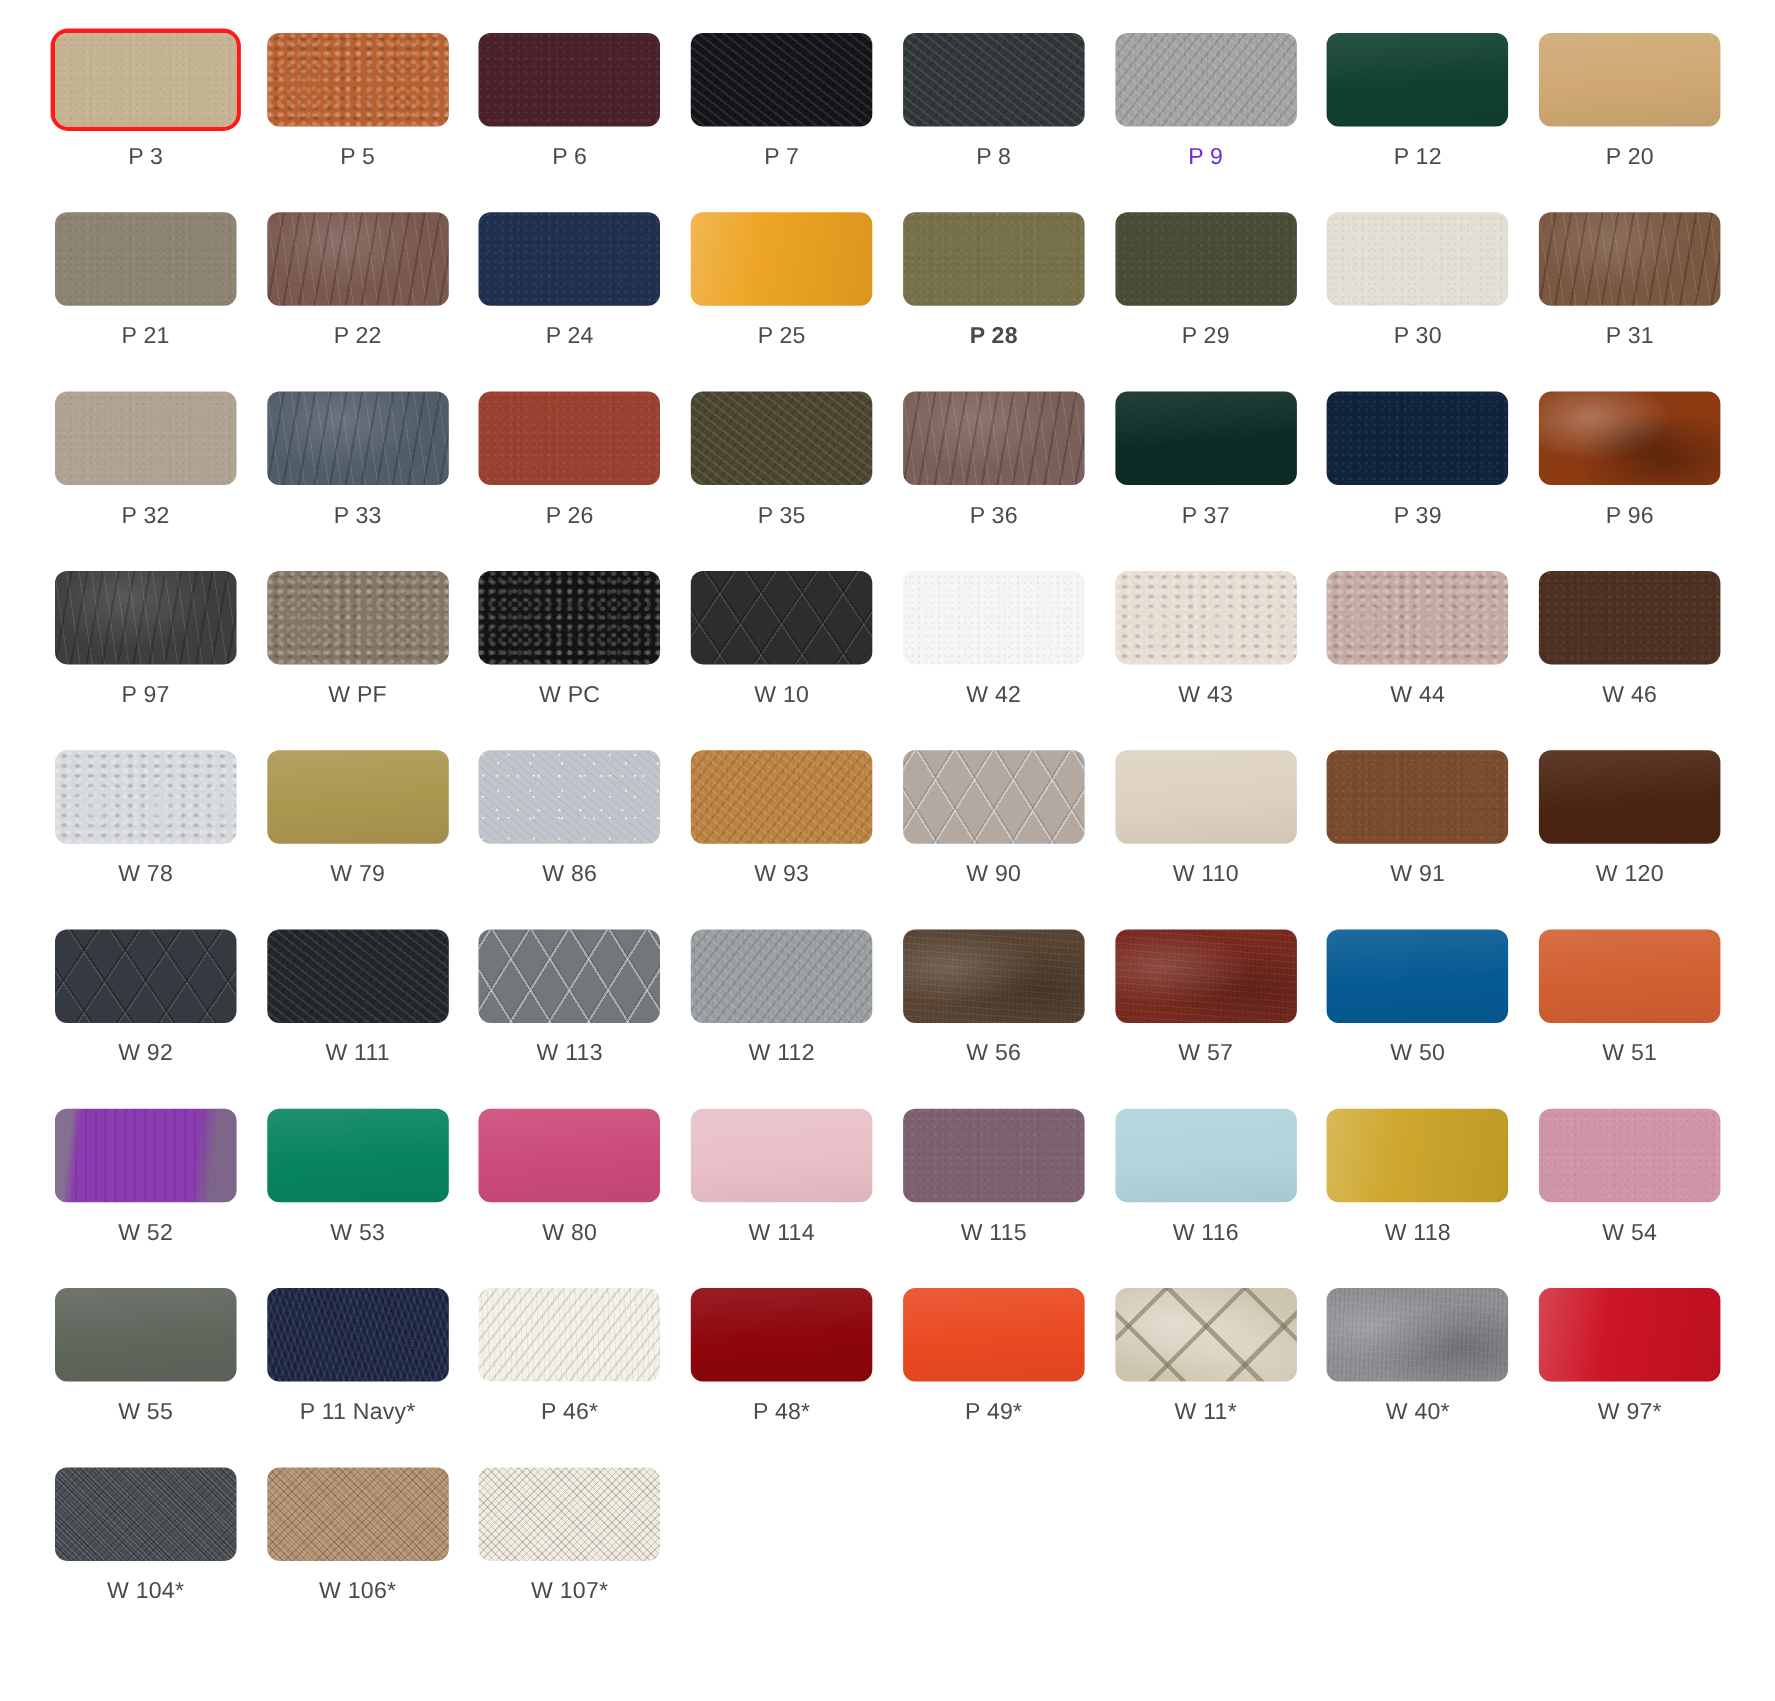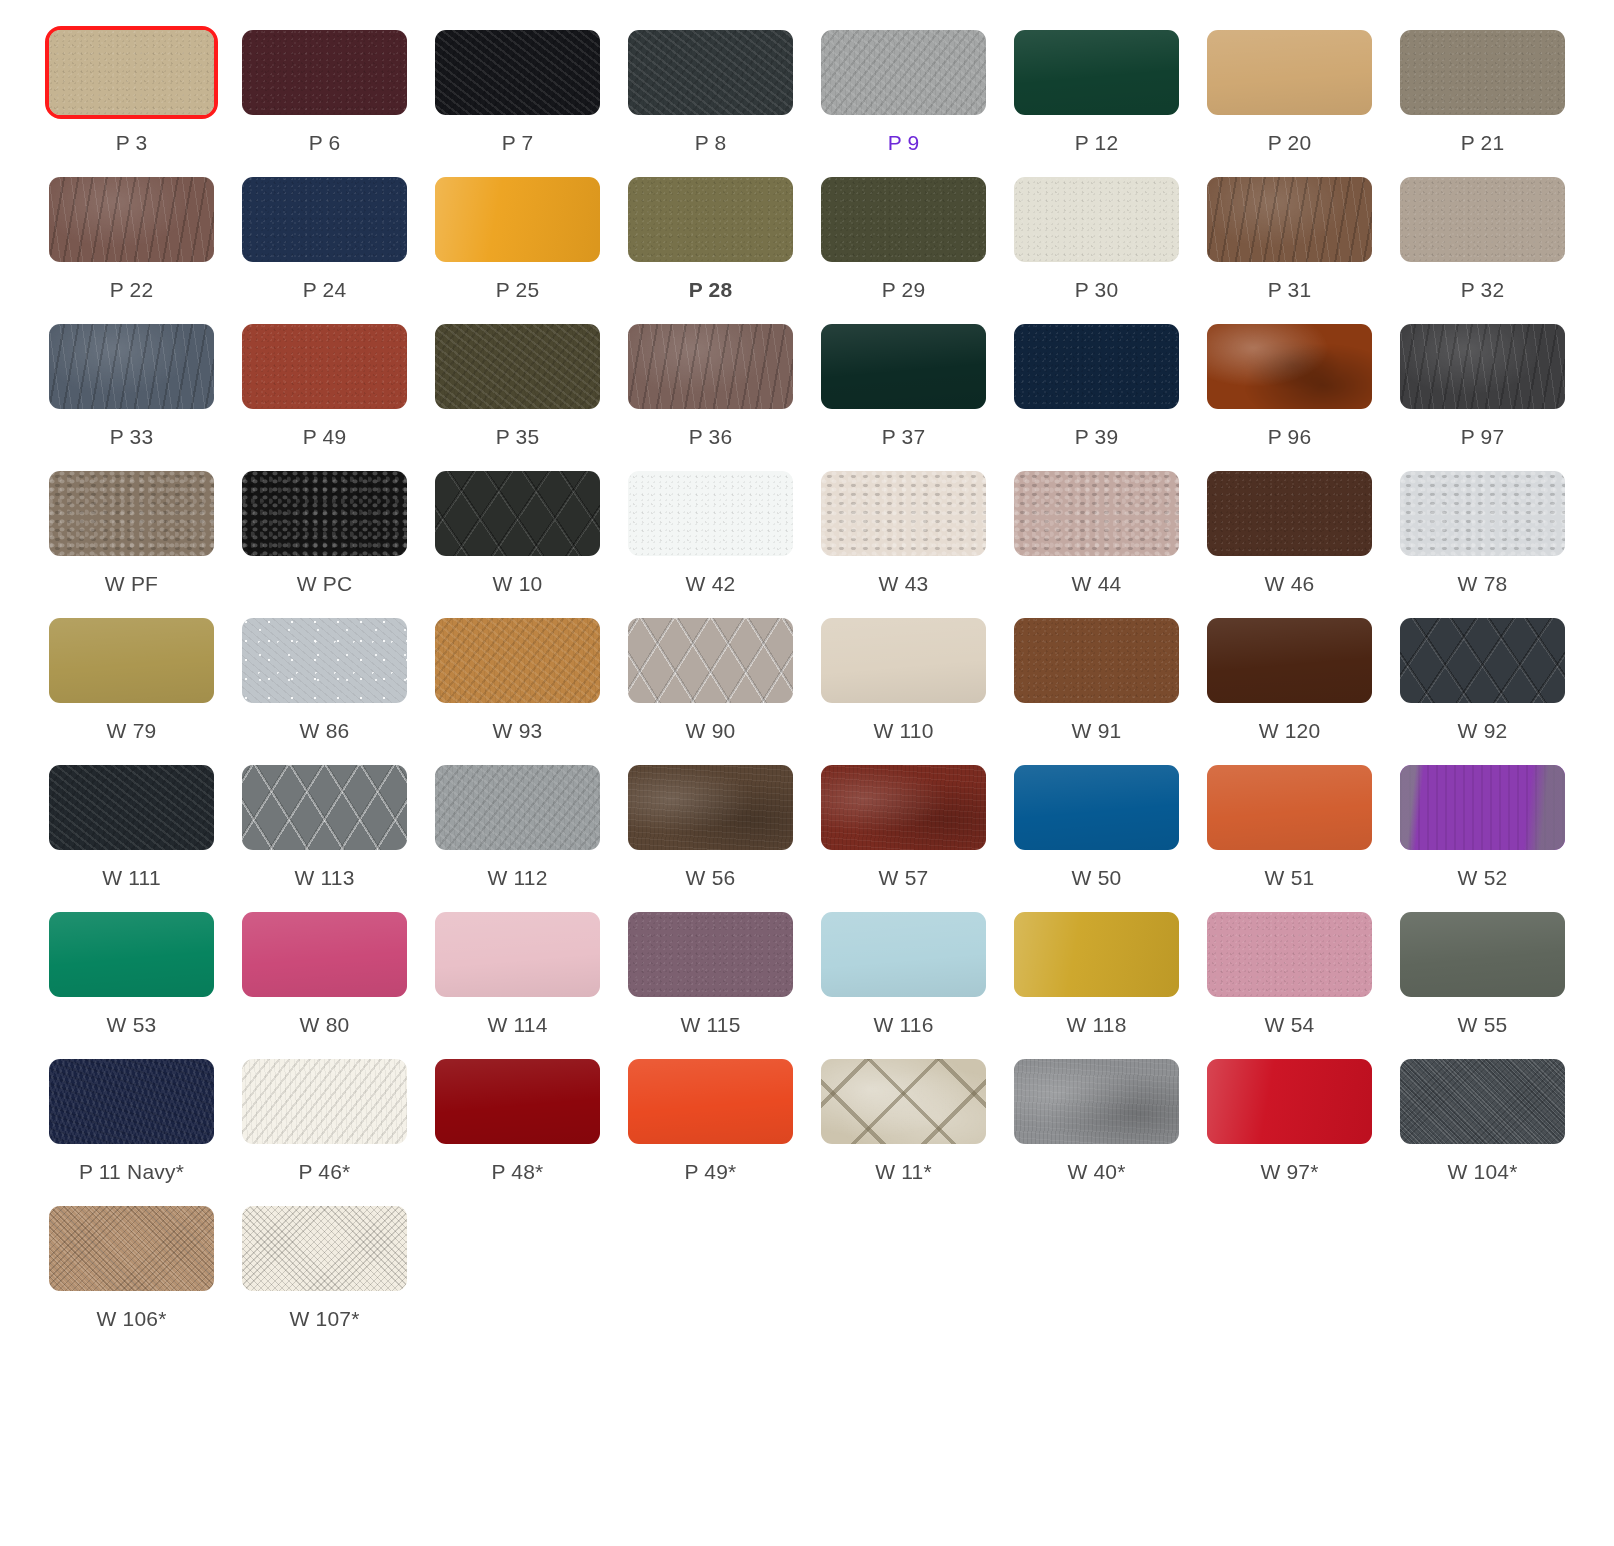--- a/index.html
+++ b/index.html
@@ -14,20 +14,21 @@
     width: 1614px;
     min-height: 1546px;
     background: #ffffff;
     padding: 26px 44px 40px 44px;
   }
   .swatch-grid {
     display: grid;
     grid-template-columns: repeat(8, 1fr);
     column-gap: 18px;
     row-gap: 0px;
+    gap: 16px;
   }
   .swatch-cell {
     display: flex;
     flex-direction: column;
     align-items: center;
     padding-bottom: 20px;
     cursor: pointer;
     user-select: none;
   }
   .swatch-chip-wrap {
@@ -170,20 +171,28 @@
       <div class="swatch-cell">
         <div class="swatch-chip-wrap selected" style="--sel-color: #ff1a1a;">
           <div class="swatch-chip" style="background-color: rgb(197, 180, 146);">
             <div class="tex tex-grain"></div>
           </div>
         </div>
         <div class="swatch-label" style="color: rgb(74, 74, 74);">P 3</div>
       </div>
       <div class="swatch-cell">
         <div class="swatch-chip-wrap">
+          <div class="swatch-chip" style="background-color: rgb(184, 96, 47);">
+            <div class="tex tex-pebble"></div>
+          </div>
+        </div>
+        <div class="swatch-label" style="color: rgb(74, 74, 74);">P 5</div>
+      </div>
+      <div class="swatch-cell">
+        <div class="swatch-chip-wrap">
           <div class="swatch-chip" style="background-color: rgb(75, 34, 41);">
             <div class="tex tex-grain"></div>
           </div>
         </div>
         <div class="swatch-label" style="color: rgb(74, 74, 74);">P 6</div>
       </div>
       <div class="swatch-cell">
         <div class="swatch-chip-wrap">
           <div class="swatch-chip" style="background-color: rgb(21, 22, 26);">
             <div class="tex tex-crinkle"></div>
@@ -302,21 +311,21 @@
           </div>
         </div>
         <div class="swatch-label" style="color: rgb(74, 74, 74);">P 33</div>
       </div>
       <div class="swatch-cell">
         <div class="swatch-chip-wrap">
           <div class="swatch-chip" style="background-color: rgb(155, 65, 48);">
             <div class="tex tex-grain"></div>
           </div>
         </div>
-        <div class="swatch-label" style="color: rgb(74, 74, 74);">P 49</div>
+        <div class="swatch-label" style="color: rgb(74, 74, 74);">P 26</div>
       </div>
       <div class="swatch-cell">
         <div class="swatch-chip-wrap">
           <div class="swatch-chip" style="background-color: rgb(75, 71, 48);">
             <div class="tex tex-crinkle"></div>
           </div>
         </div>
         <div class="swatch-label" style="color: rgb(74, 74, 74);">P 35</div>
       </div>
       <div class="swatch-cell">

